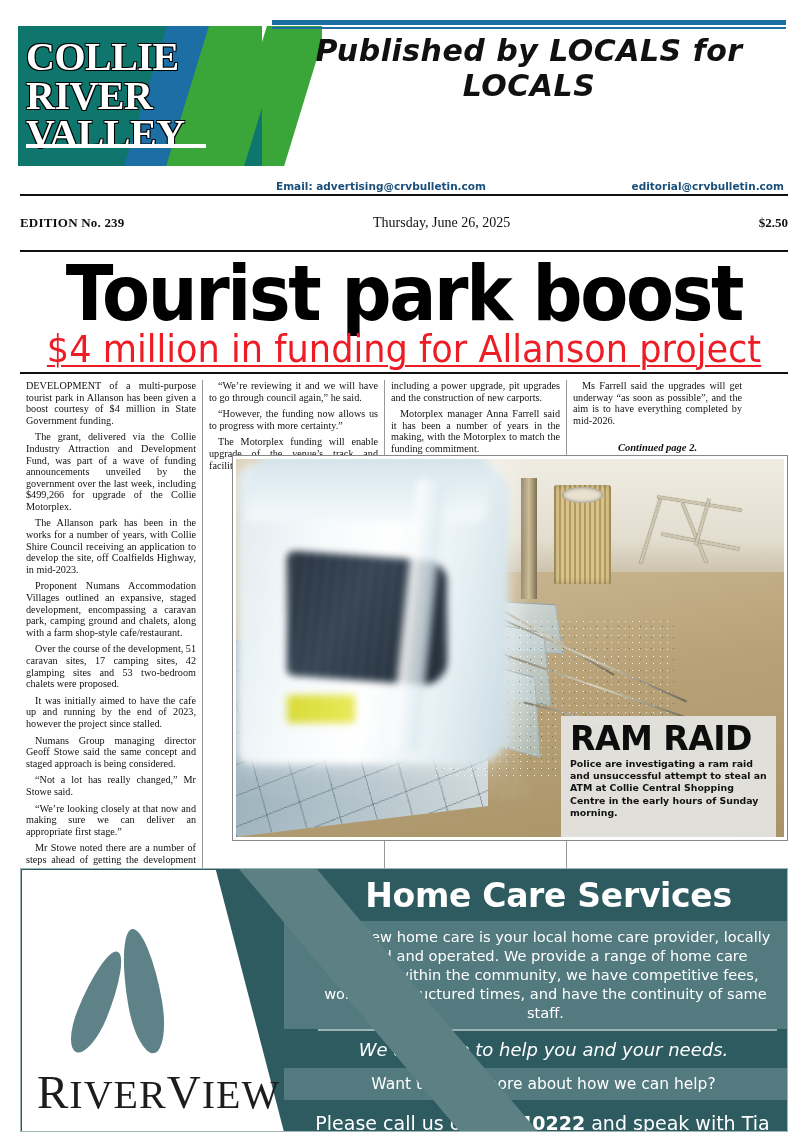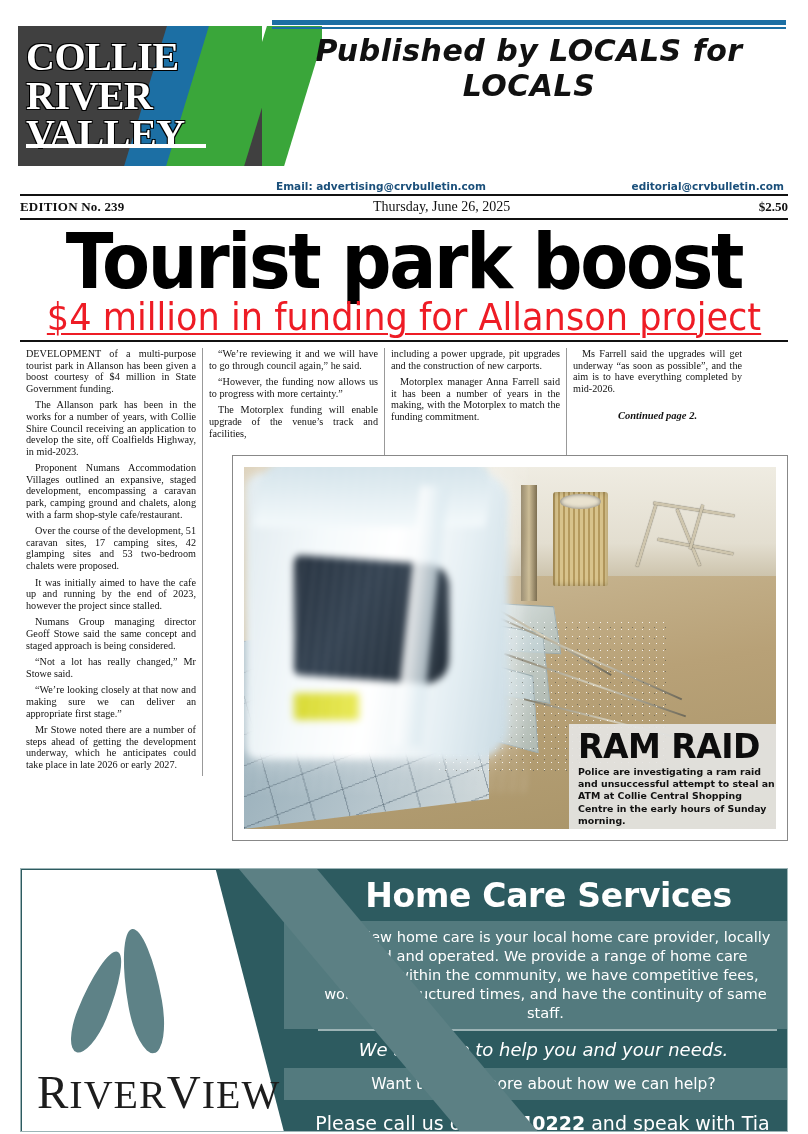--- a/index.html
+++ b/index.html
@@ -9,21 +9,21 @@
     font-family: "Liberation Serif", serif;
     overflow: hidden;
   }
   .page { position: relative; width: 808px; height: 1134px; background: #fff; }
 
   
   .masthead { position: relative; height: 168px; margin: 18px 18px 0 18px; }
   .logo-box {
     position: absolute; left: 0; top: 8px;
     width: 244px; height: 140px;
-    background: #404040; overflow: hidden;
+    background: #0f766e; overflow: hidden;
   }
   .stripe { position: absolute; top: -30px; height: 210px; transform: skewX(-17deg); }
   .stripe-blue  { left: 126px; width: 46px; background: #1c6fa4; }
   .stripe-green { left: 168px; width: 78px; background: #3aa63a; }
   .logo-words {
     position: absolute; left: 0; top: 0; width: 244px; height: 140px;
     display: flex; flex-direction: column; justify-content: center;
     padding-left: 8px;
     font-family: "Liberation Serif", serif;
     font-weight: bold; color: #fff;
@@ -59,21 +59,21 @@
     font-family: "DejaVu Sans", sans-serif; font-size: 10.5px; font-weight: bold; color: #1a4f7a;
   }
   .email-right {
     position: absolute; right: 6px; bottom: -6px;
     font-family: "DejaVu Sans", sans-serif; font-size: 10.5px; font-weight: bold; color: #1a4f7a;
   }
 
   
   .folio-rule-top { margin: 8px 20px 0 20px; height: 2px; background: #111; }
   .folio {
-    margin: 0 20px; height: 22px;
+    margin: 16px 20px; height: 22px;
     display: flex; align-items: center; justify-content: space-between;
     font-family: "Liberation Serif", serif; font-size: 13px; color: #111;
   }
   .folio .edition { font-weight: bold; letter-spacing: 0.2px; }
   .folio .date { font-weight: normal; font-size: 14px; }
   .folio .price { font-weight: bold; }
   .folio-rule-bot { margin: 0 20px; height: 1.5px; background: #111; }
 
   
   .headline {
@@ -104,21 +104,21 @@
   }
   .col + .col { border-left: 1px solid #999; }
   .col p { text-indent: 9px; margin-bottom: 5px; }
   .col p.lead { text-indent: 0; }
   .contd { text-align: center; font-weight: bold; font-style: italic; font-size: 10.5px; margin-top: 16px; text-indent: 0 !important; }
 
   
   .photo-frame {
     position: absolute; left: 232px; top: 437px;
     width: 556px; height: 386px;
-    border: 1px solid #888; background: #fff; padding: 11px;
+    border: 1px solid #888; background: #fff; padding: 3px;
   }
   .photo {
     position: relative; width: 100%; height: 100%; overflow: hidden;
     background: #b9a municipality;
   }
   .photo-bg {
     position: absolute; inset: 0;
     background:
       linear-gradient(170deg, #d9cdb4 0%, #c9b793 30%, #b8a177 60%, #a89468 100%);
   }
@@ -353,20 +353,21 @@
   </div>
   <div class="folio-rule-bot"></div>
 
   <div class="headline">Tourist park boost</div>
   <div class="subhead">$4 million in funding for Allanson project</div>
   <div class="subhead-rule"></div>
 
   <div class="story">
     <div class="col">
       <p class="lead">DEVELOPMENT of a multi-purpose tourist park in Allanson has been given a boost courtesy of $4 million in State Government funding.</p>
+      <p>The grant, delivered via the Collie Industry Attraction and Development Fund, was part of a wave of funding announcements unveiled by the government over the last week, including $499,266 for upgrade of the Collie Motorplex.</p>
       <p>The Allanson park has been in the works for a number of years, with Collie Shire Council receiving an application to develop the site, off Coalfields Highway, in mid-2023.</p>
       <p>Proponent Numans Accommodation Villages outlined an expansive, staged development, encompassing a caravan park, camping ground and chalets, along with a farm shop-style cafe/restaurant.</p>
       <p>Over the course of the development, 51 caravan sites, 17 camping sites, 42 glamping sites and 53 two-bedroom chalets were proposed.</p>
       <p>It was initially aimed to have the cafe up and running by the end of 2023, however the project since stalled.</p>
       <p>Numans Group managing director Geoff Stowe said the same concept and staged approach is being considered.</p>
       <p>“Not a lot has really changed,” Mr Stowe said.</p>
       <p>“We’re looking closely at that now and making sure we can deliver an appropriate first stage.”</p>
       <p>Mr Stowe noted there are a number of steps ahead of getting the development underway, which he anticipates could take place in late 2026 or early 2027.</p>
     </div>
     <div class="col">

